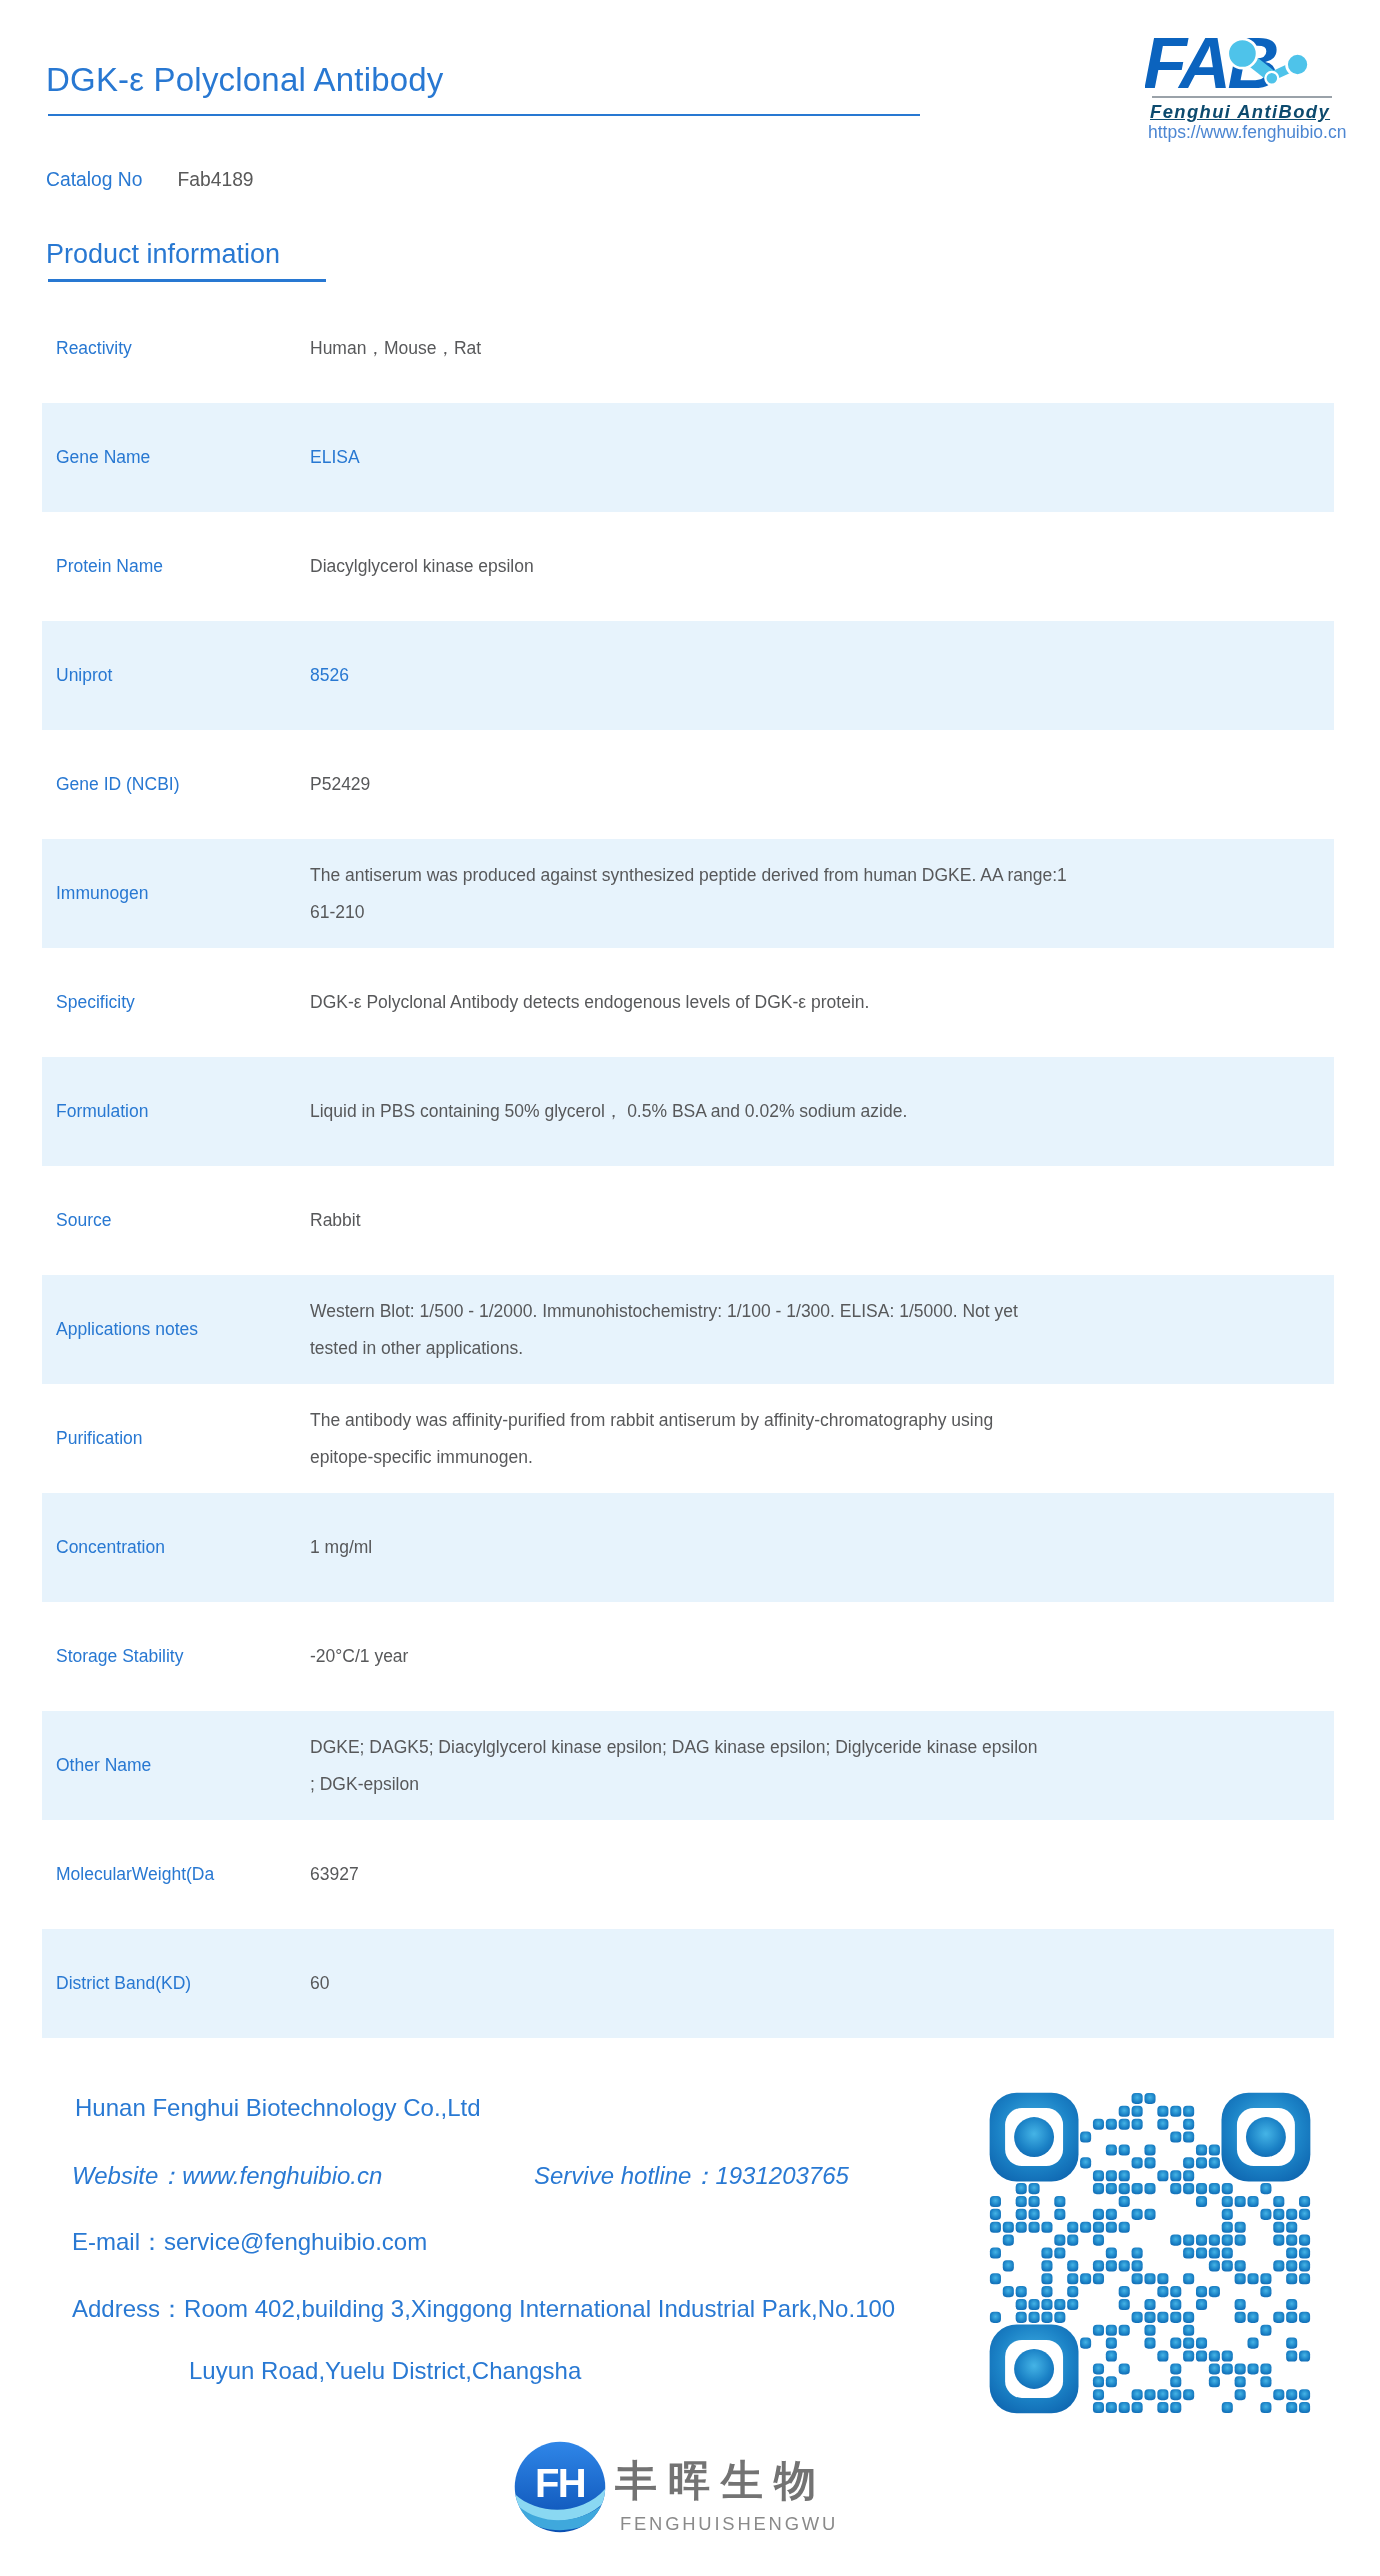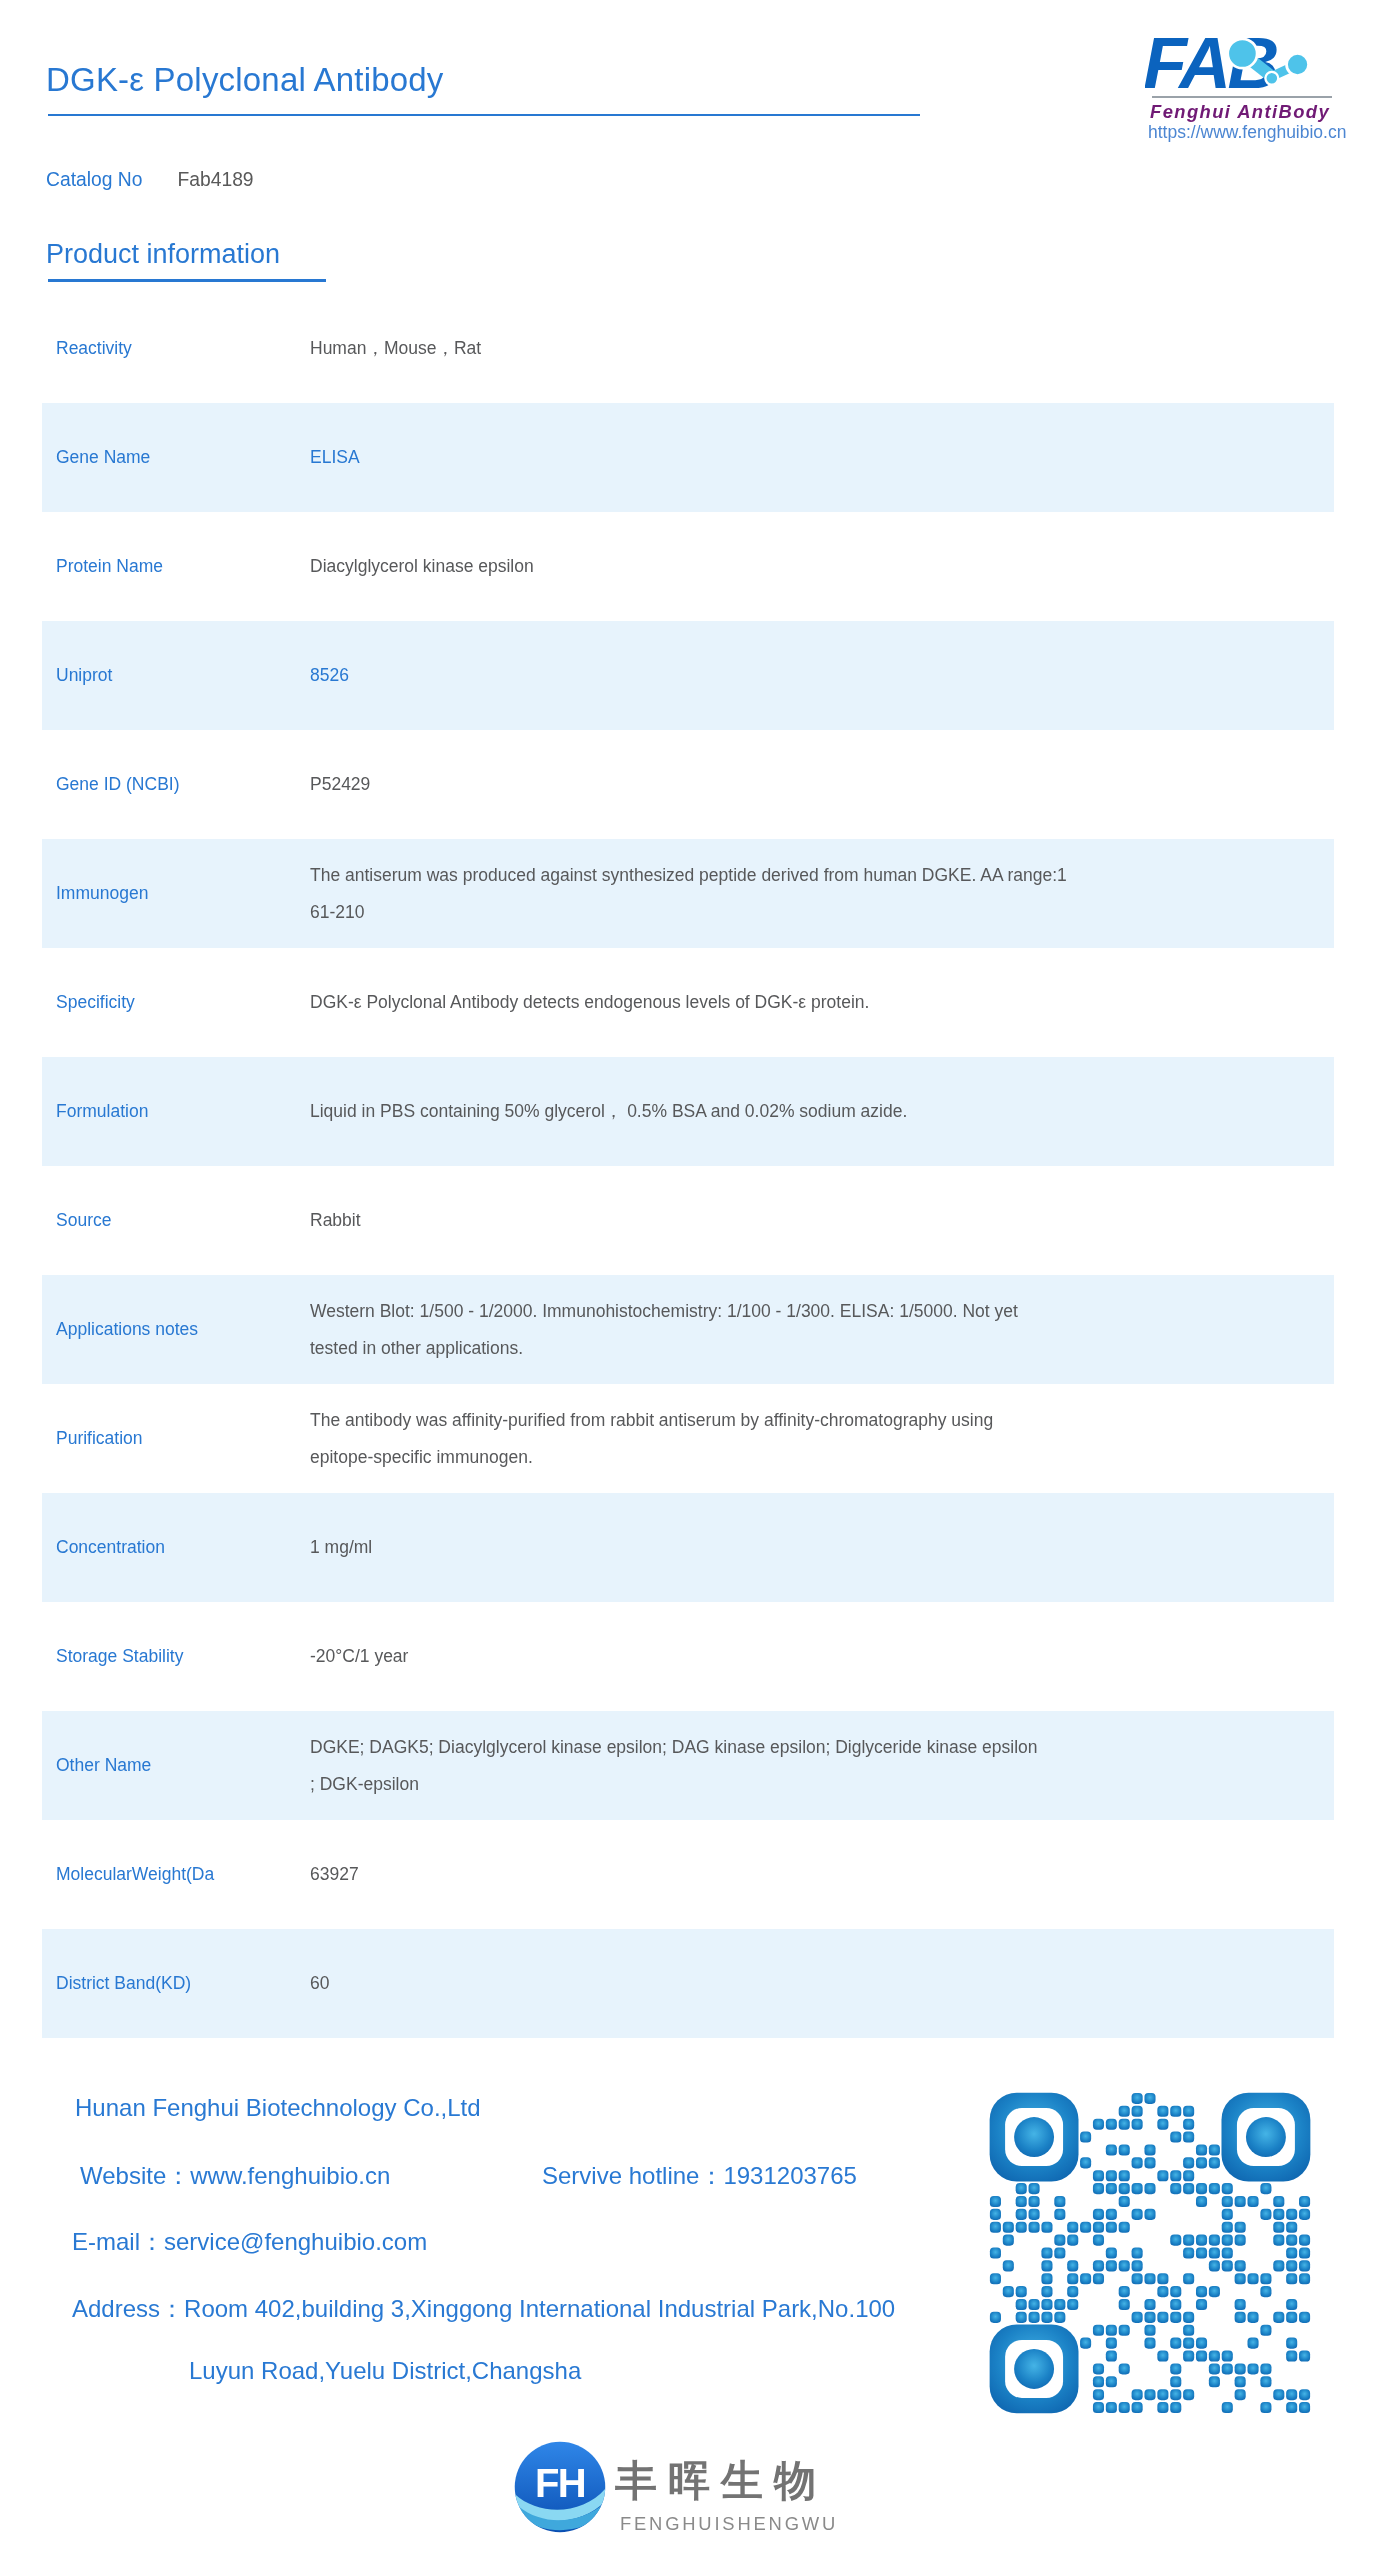--- a/index.html
+++ b/index.html
@@ -13,39 +13,39 @@
   
   .page-title{left:46px;top:61px;font-size:33px;color:#2878D2;letter-spacing:0.2px;}
   .title-underline{left:48px;top:114px;width:872px;height:1.8px;background:#2878D2;}
   .catalog{left:46px;top:169px;font-size:19.3px;}
   .catalog .lab{color:#2878D2;}
   .catalog .val{color:#595959;margin-left:35px;}
 
   .logo-block{left:1145px;top:33px;width:193px;}
   .logo-divider{left:1152px;top:96px;width:180px;height:1.8px;background:#9aa2a9;}
   .brand-name{left:1150px;top:101px;width:184px;font-size:18.4px;font-weight:bold;font-style:italic;
-              color:#701a75;letter-spacing:1.4px;white-space:nowrap;}
+              color:#0c4a6e;letter-spacing:1.4px;white-space:nowrap;text-decoration:underline;}
   .brand-url{left:1148px;top:122px;width:193px;font-size:17.5px;color:#4C86D2;white-space:nowrap;}
 
   
   .section-heading{left:46px;top:239px;font-size:27px;color:#2878D2;}
   .section-underline{left:48px;top:279px;width:278px;height:2.8px;background:#2878D2;}
 
   
   .info-table{left:42px;top:294px;width:1292px;}
   .t-row{display:flex;align-items:center;min-height:109px;background:#ffffff;}
   .t-row.alt{background:#E7F3FC;}
   .t-label{width:268px;flex:0 0 268px;padding-left:14px;font-size:17.5px;color:#2878D2;box-sizing:border-box;}
   .t-value{flex:1;font-size:17.5px;color:#57585A;line-height:37px;white-space:pre-line;padding-right:37px;}
   .t-row.link .t-value{color:#2878D2;}
 
   
   .foot{font-size:24px;color:#2979D3;white-space:nowrap;}
   .f-company{left:75px;top:2094px;}
-  .f-line2{left:80px;top:2160px;}
+  .f-line2{left:72px;top:2160px;font-style:italic;}
   .f-hotline{position:absolute;left:462px;top:0;}
   .f-email{left:72px;top:2226px;}
   .f-address{left:72px;top:2293px;}
   .f-address2{left:189px;top:2357px;text-align:right;}
   .f-line2 .v, .f-email .v{cursor:pointer;}
 
   
   .qr-wrap{left:989px;top:2090px;width:322px;height:326px;}
 
   

